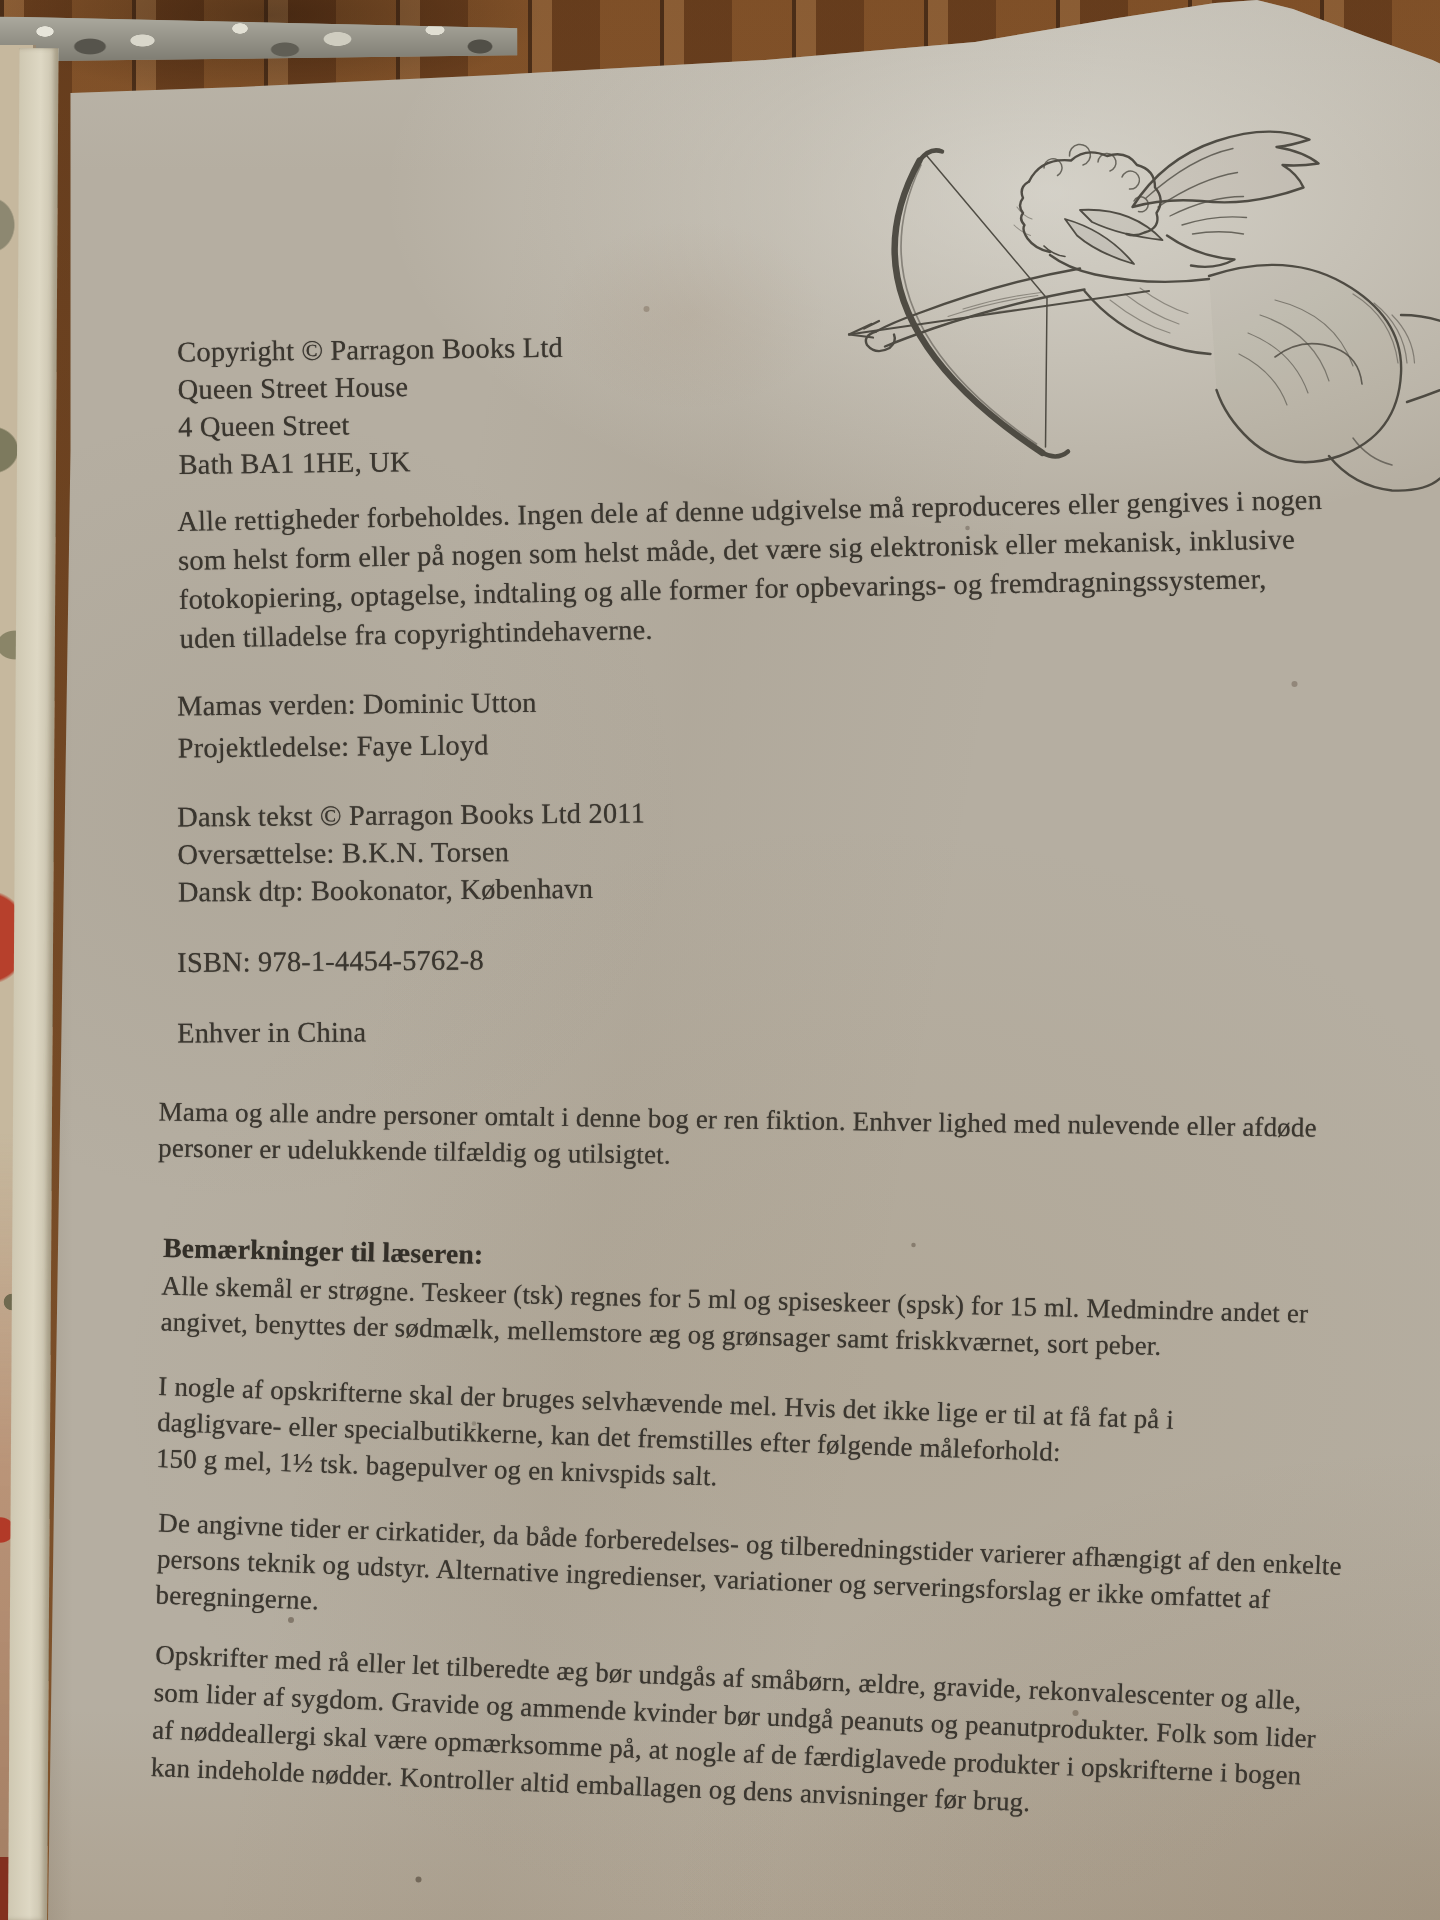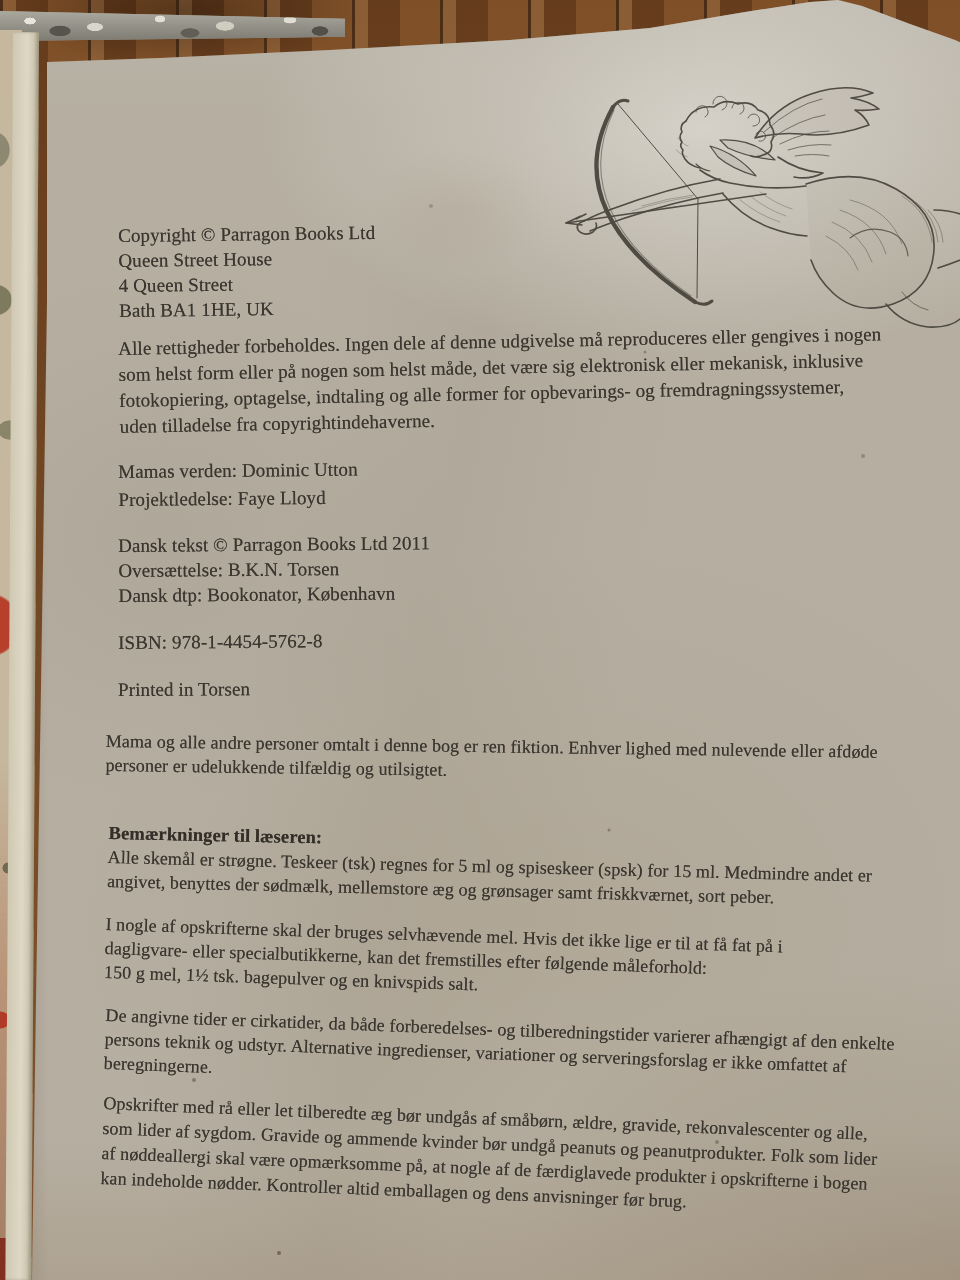--- a/index.html
+++ b/index.html
@@ -145,21 +145,21 @@
     <div class="txt b-rights">Alle rettigheder forbeholdes. Ingen dele af denne udgivelse må reproduceres eller gengives i nogen
 som helst form eller på nogen som helst måde, det være sig elektronisk eller mekanisk, inklusive
 fotokopiering, optagelse, indtaling og alle former for opbevarings- og fremdragningssystemer,
 uden tilladelse fra copyrightindehaverne.</div>
     <div class="txt b-credits">Mamas verden: Dominic Utton
 Projektledelse: Faye Lloyd</div>
     <div class="txt b-danish">Dansk tekst © Parragon Books Ltd 2011
 Oversættelse: B.K.N. Torsen
 Dansk dtp: Bookonator, København</div>
     <div class="txt b-isbn">ISBN: 978-1-4454-5762-8</div>
-    <div class="txt b-printed">Printed in Torsen</div>
+    <div class="txt b-printed">Enhver in China</div>
     <div class="txt b-fiction">Mama og alle andre personer omtalt i denne bog er ren fiktion. Enhver lighed med nulevende eller afdøde
 personer er udelukkende tilfældig og utilsigtet.</div>
     <div class="txt b-noteshead">Bemærkninger til læseren:</div>
     <div class="txt b-notes1">Alle skemål er strøgne. Teskeer (tsk) regnes for 5 ml og spiseskeer (spsk) for 15 ml. Medmindre andet er
 angivet, benyttes der sødmælk, mellemstore æg og grønsager samt friskkværnet, sort peber.</div>
     <div class="txt b-notes2">I nogle af opskrifterne skal der bruges selvhævende mel. Hvis det ikke lige er til at få fat på i
 dagligvare- eller specialbutikkerne, kan det fremstilles efter følgende måleforhold:
 150 g mel, 1½ tsk. bagepulver og en knivspids salt.</div>
     <div class="txt b-notes3">De angivne tider er cirkatider, da både forberedelses- og tilberedningstider varierer afhængigt af den enkelte
 persons teknik og udstyr. Alternative ingredienser, variationer og serveringsforslag er ikke omfattet af

